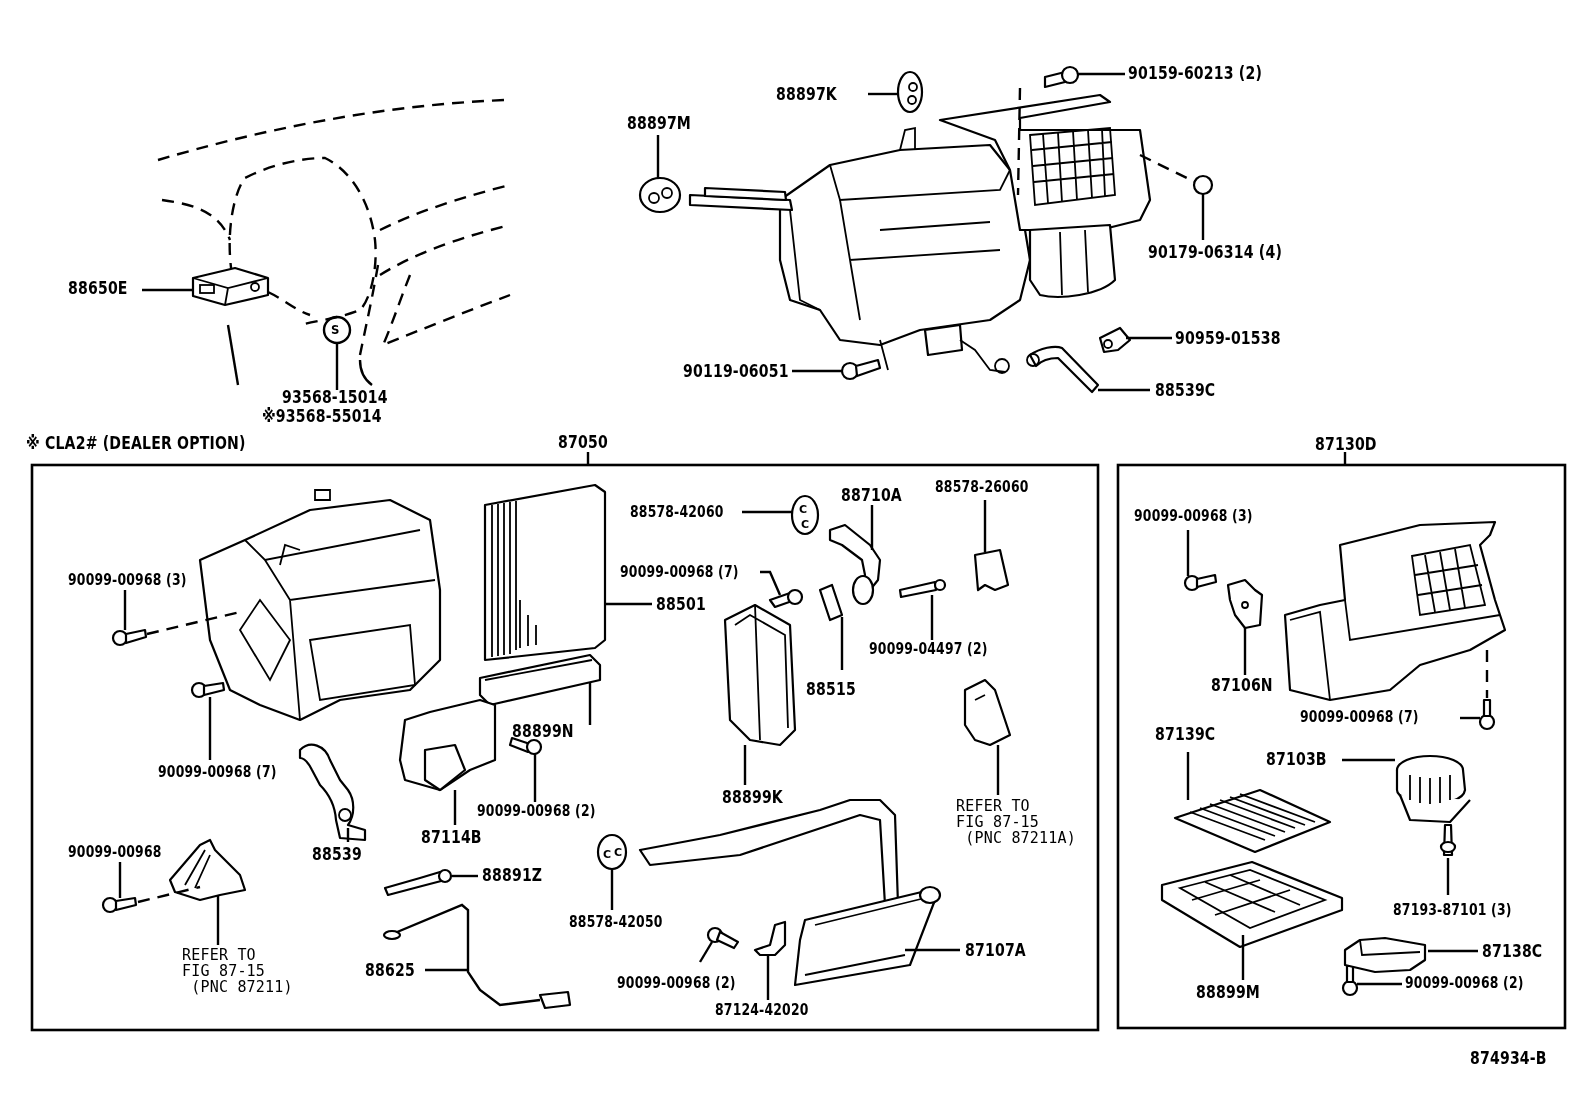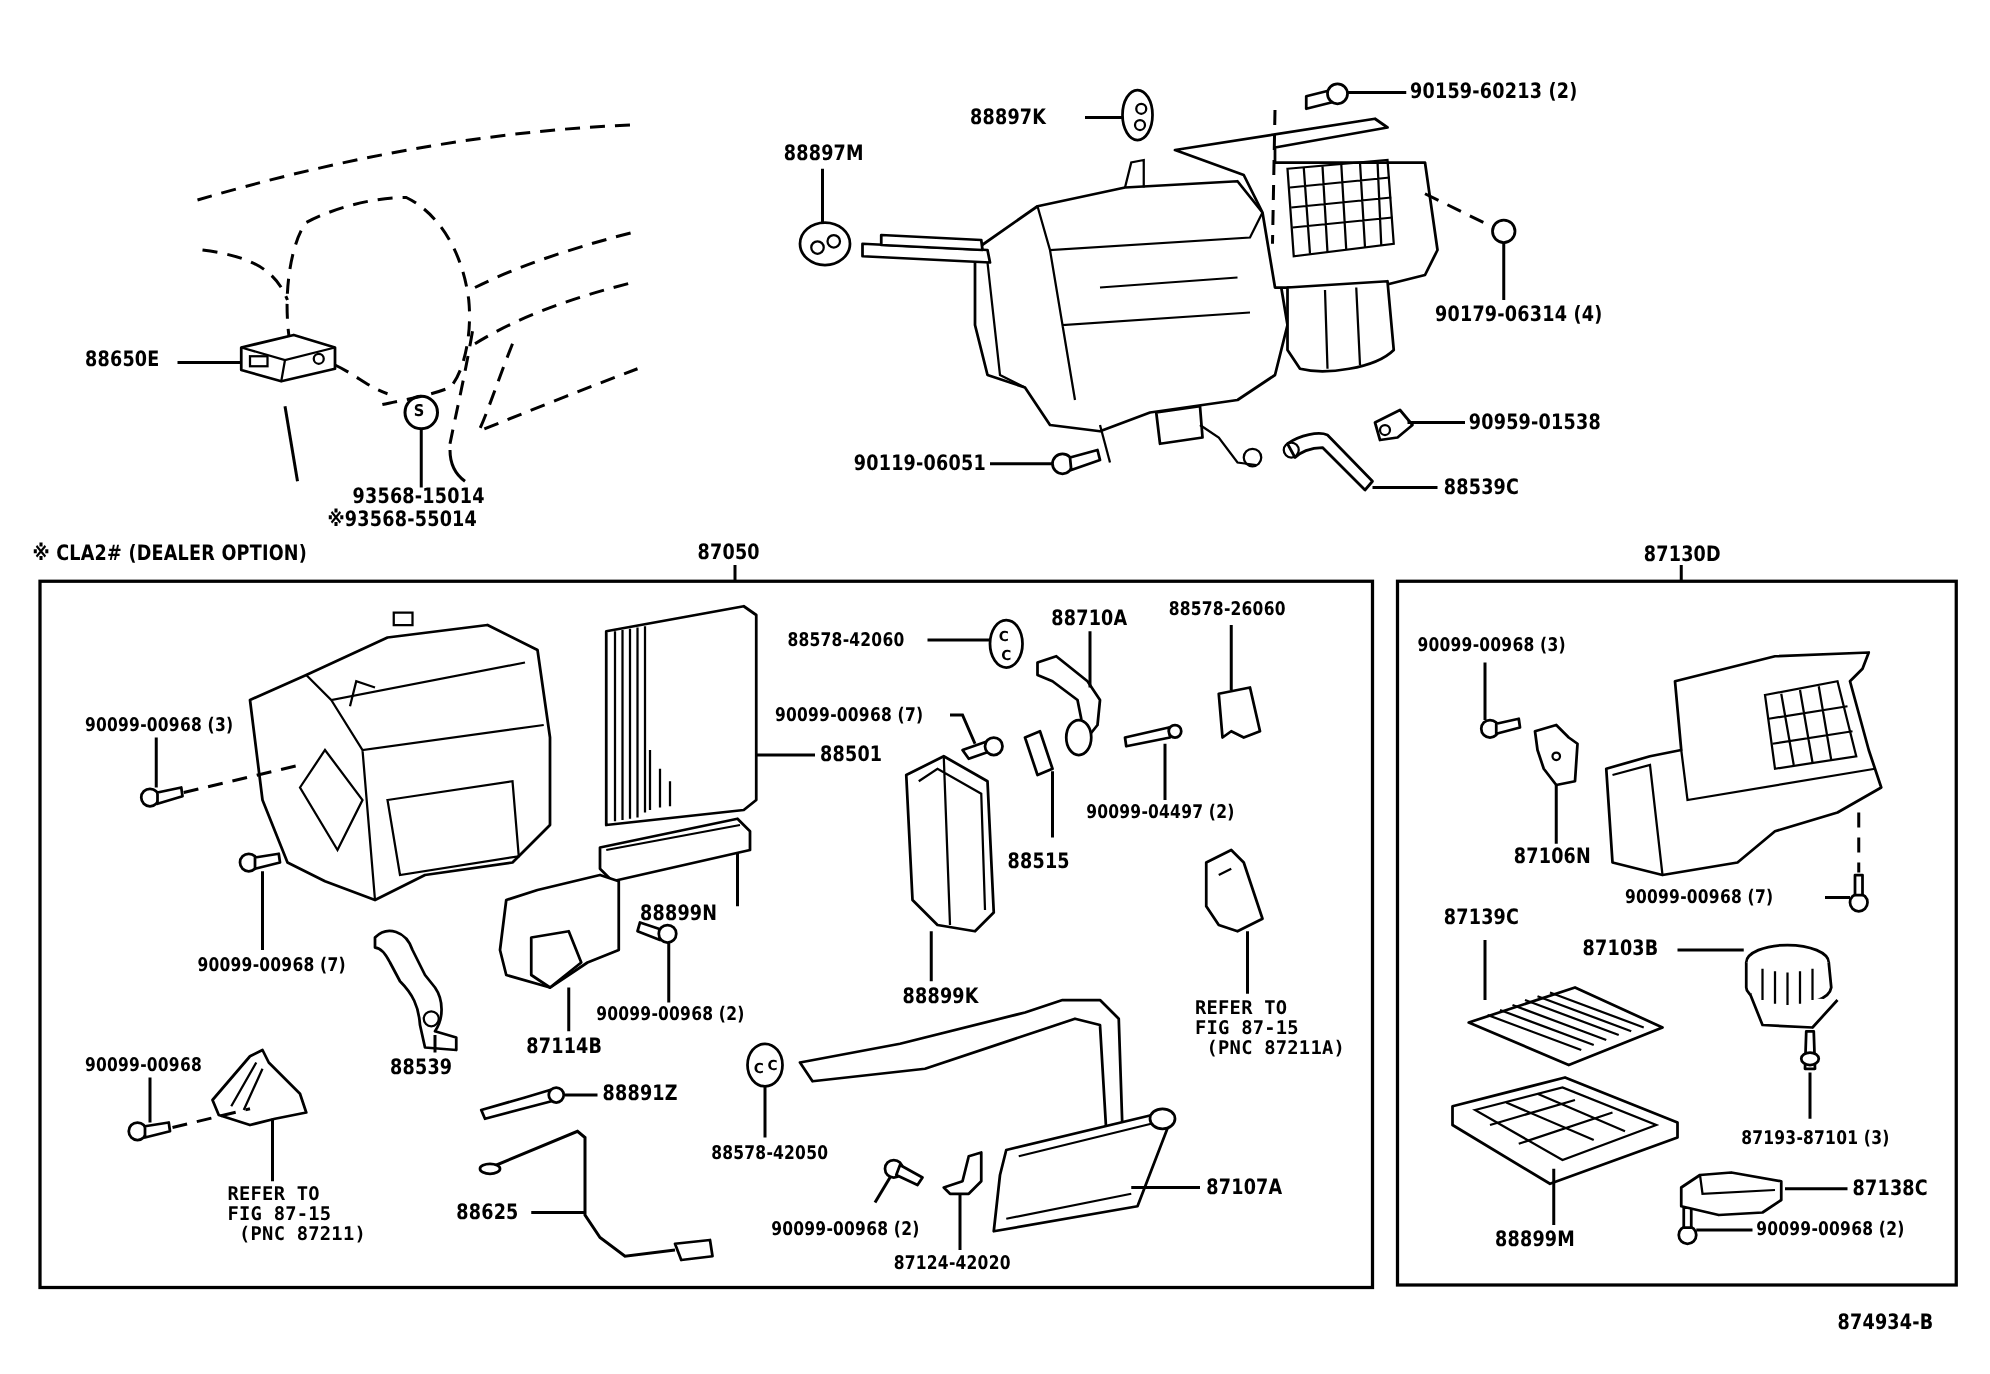--- a/index.html
+++ b/index.html
@@ -2,21 +2,21 @@
 <html><head>
 <meta charset="utf-8">
 <style>
   html,body{margin:0;padding:0;background:#ffffff;}
   body{width:1592px;height:1099px;position:relative;overflow:hidden;
        font-family:"Liberation Sans Narrow","Liberation Sans",sans-serif;color:#000;}
   .lbl{position:absolute;font-family:"DejaVu Sans Condensed","DejaVu Sans",sans-serif;
        font-weight:bold;font-size:15px;letter-spacing:0.2px;white-space:nowrap;line-height:1;
        transform:scaleX(0.92);transform-origin:left top;}
   .lbl.big{font-size:17px;}
-  .lbl.ref{font-weight:bold;font-family:"DejaVu Sans Mono",monospace;font-size:15px;line-height:16px;white-space:pre;transform:none;}
+  .lbl.ref{font-weight:normal;font-family:"DejaVu Sans Mono",monospace;font-size:15px;line-height:16px;white-space:pre;transform:none;}
   svg#art{position:absolute;left:0;top:0;}
   .ln{stroke:#000;stroke-width:2.4;fill:none;}
   .thin{stroke:#000;stroke-width:1.8;fill:none;}
   .dash{stroke:#000;stroke-width:2.4;fill:none;stroke-dasharray:12 8;}
   .part{stroke:#000;stroke-width:2.2;fill:#fff;stroke-linejoin:round;}
   .box{stroke:#000;stroke-width:2.6;fill:none;}
 </style>
 </head>
 <body>
 

